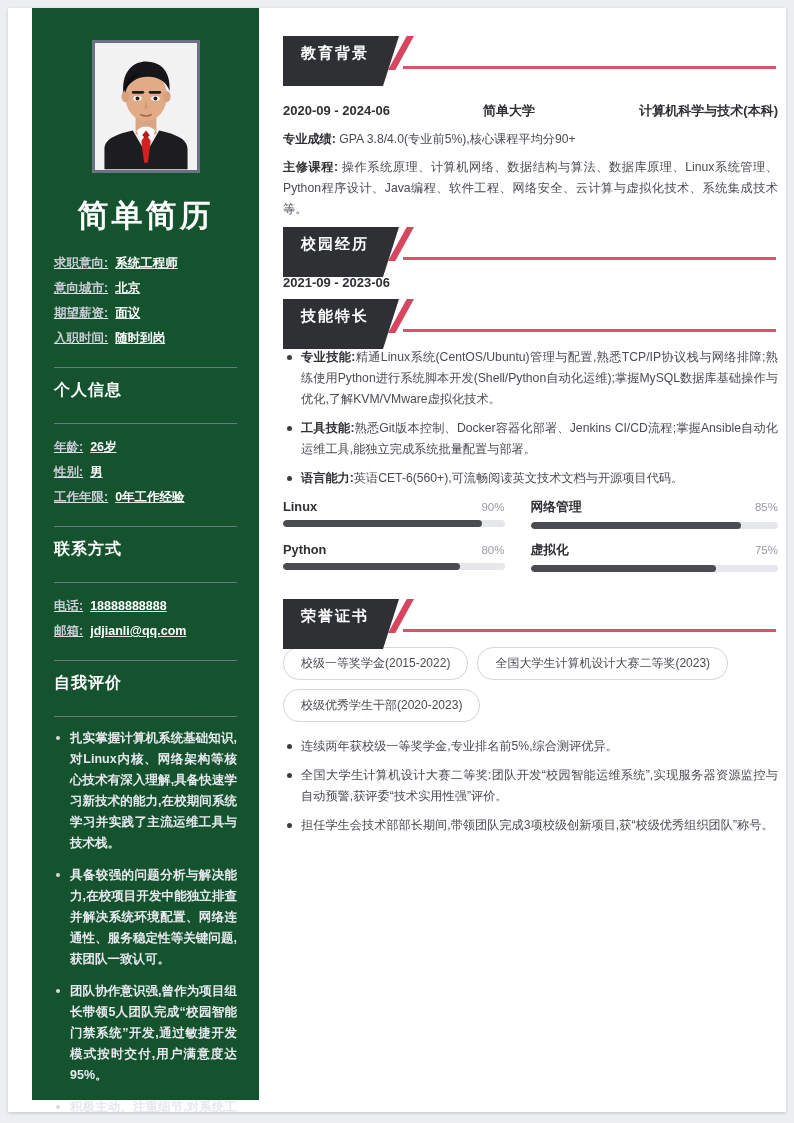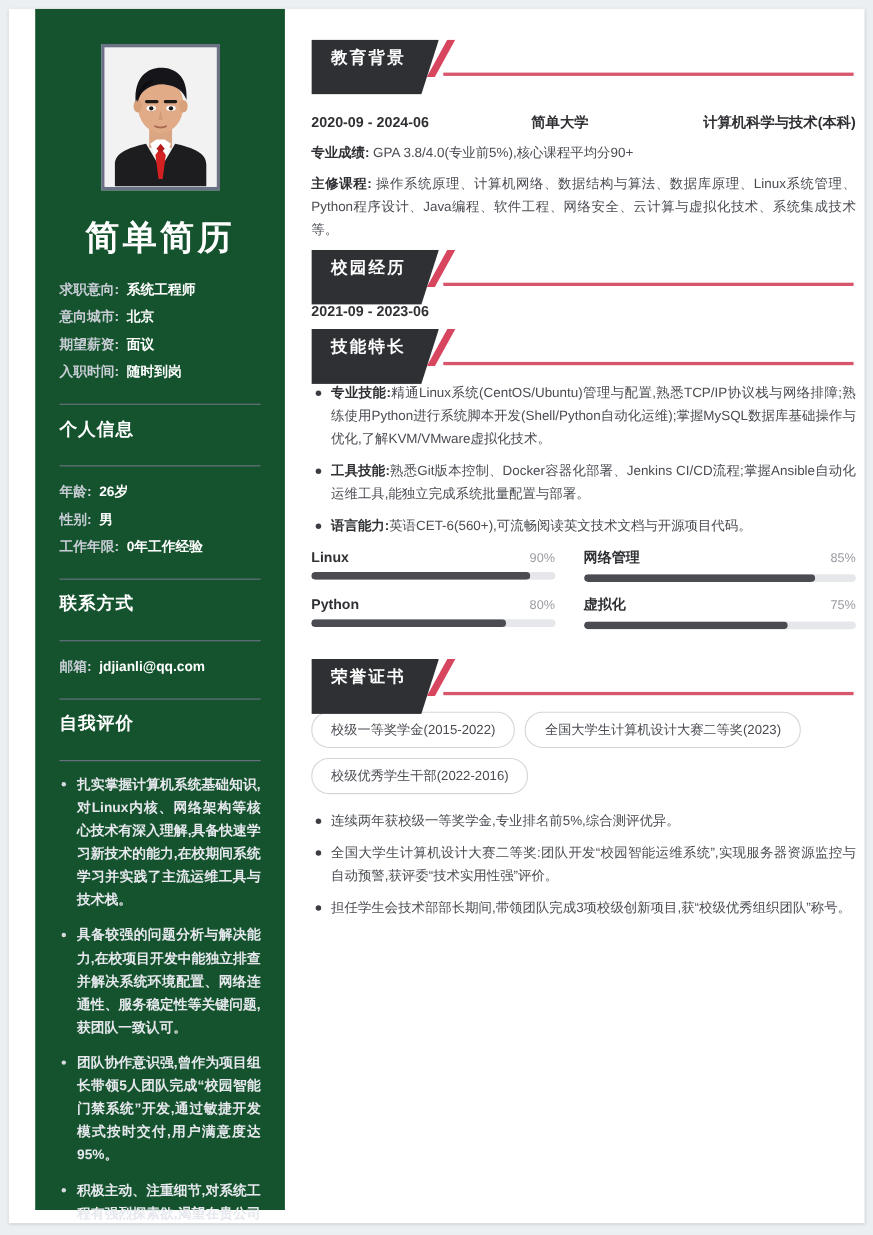--- a/index.html
+++ b/index.html
@@ -43,20 +43,21 @@
     letter-spacing: 3px;
     margin-top: 22px;
     margin-bottom: 14px;
     color: #ffffff;
   }
   .kv-row {
     font-size: 12.5px;
     line-height: 25px;
     white-space: nowrap;
     color: #dfe2e8;
+    text-decoration: underline;
   }
   .kv-row .k { font-weight: bold; color: #c9cdd6; }
   .kv-row .v { font-weight: bold; color: #ffffff; margin-left: 7px; }
 
   .side-sec {
     margin-top: 16px;
     border-top: 1px solid #6e7486;
     padding-top: 12px;
   }
   .side-sec-title {
@@ -277,20 +278,23 @@
       <div class="kv-row">
         <span class="k">性别:</span><span class="v">男</span>
       </div>
       <div class="kv-row">
         <span class="k">工作年限:</span><span class="v">0年工作经验</span>
       </div>
     </section>
 
     <section class="side-sec">
       <div class="side-sec-title">联系方式</div>
+      <div class="kv-row">
+        <span class="k">电话:</span><span class="v">18888888888</span>
+      </div>
       <div class="kv-row">
         <span class="k">邮箱:</span><span class="v">jdjianli@qq.com</span>
       </div>
     </section>
 
     <section class="side-sec">
       <div class="side-sec-title">自我评价</div>
       <ul class="side-list">
         <li>扎实掌握计算机系统基础知识,对Linux内核、网络架构等核心技术有深入理解,具备快速学习新技术的能力,在校期间系统学习并实践了主流运维工具与技术栈。</li>
         <li>具备较强的问题分析与解决能力,在校项目开发中能独立排查并解决系统环境配置、网络连通性、服务稳定性等关键问题,获团队一致认可。</li>
@@ -392,21 +396,21 @@
 
     <section class="sec">
       <div class="sec-head">
         <div class="tag">荣誉证书</div>
         <div class="slash"></div>
         <div class="rule"></div>
       </div>
       <div class="chips">
         <span class="chip">校级一等奖学金(2015-2022)</span>
         <span class="chip">全国大学生计算机设计大赛二等奖(2023)</span>
-        <span class="chip">校级优秀学生干部(2022-2016)</span>
+        <span class="chip">校级优秀学生干部(2020-2023)</span>
       </div>
       <ul class="bullets">
         <li>连续两年获校级一等奖学金,专业排名前5%,综合测评优异。</li>
         <li>全国大学生计算机设计大赛二等奖:团队开发“校园智能运维系统”,实现服务器资源监控与自动预警,获评委“技术实用性强”评价。</li>
         <li>担任学生会技术部部长期间,带领团队完成3项校级创新项目,获“校级优秀组织团队”称号。</li>
       </ul>
     </section>
 
   </main>
 </div>

